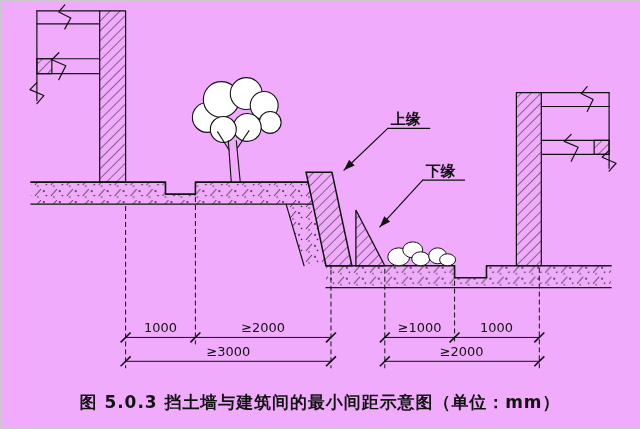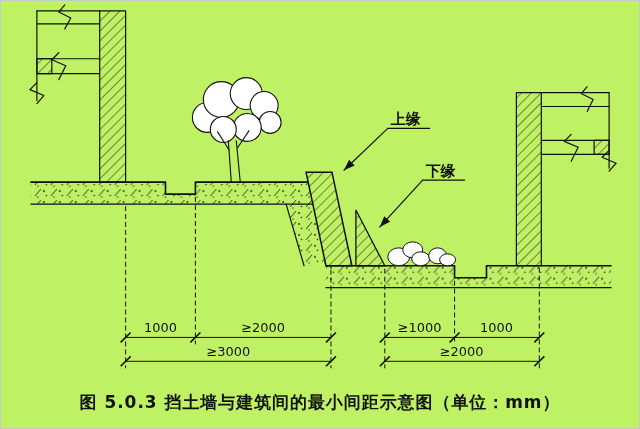--- a/index.html
+++ b/index.html
@@ -1,18 +1,18 @@
 <!DOCTYPE html>
 <html><head>
 <meta charset="utf-8">
 <style>
   html,body{margin:0;padding:0;background:#ffffff;}
   .page{
     width:640px;height:429px;box-sizing:border-box;
-    border:1px solid #c9c9c9;background:#bef264;overflow:hidden;
+    border:1px solid #c9c9c9;background:#f0abfc;overflow:hidden;
     font-family:"DejaVu Sans",sans-serif;
   }
   svg{display:block;}
   .lineart{stroke:#111;fill:none;stroke-width:1.2;stroke-linecap:round;stroke-linejoin:round;}
   .thick{stroke-width:1.6;}
   .dimline{stroke:#111;stroke-width:1;}
   .tick{stroke:#111;stroke-width:1.6;}
   .ext{stroke:#111;stroke-width:1;stroke-dasharray:5,3;}
   text{fill:#111;font-family:"DejaVu Sans",sans-serif;}
   .dimtext{font-size:13px;text-anchor:middle;}

